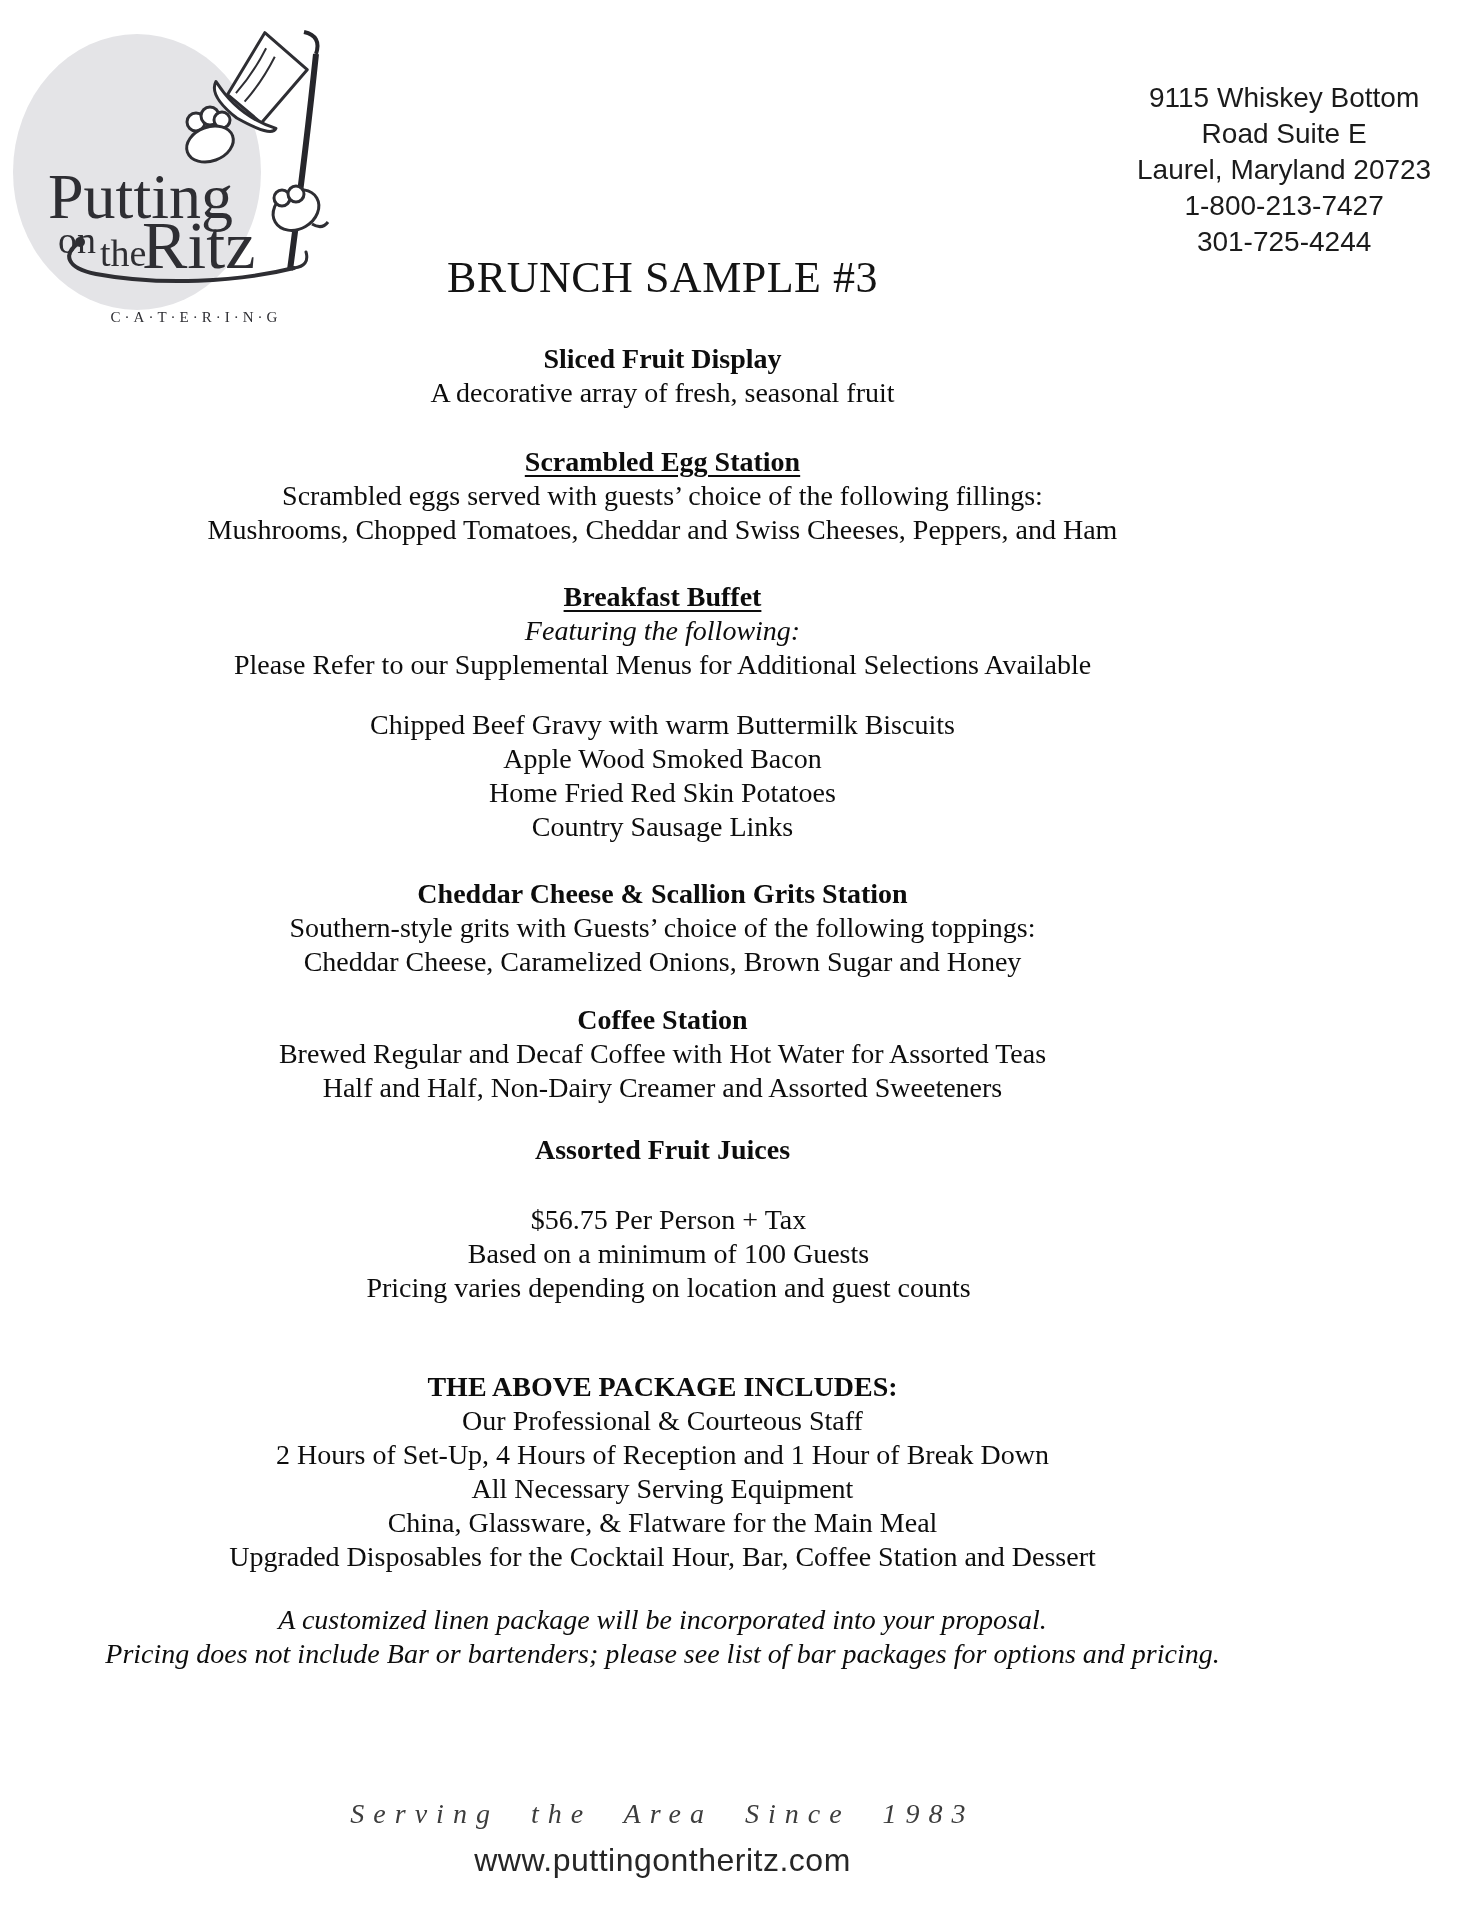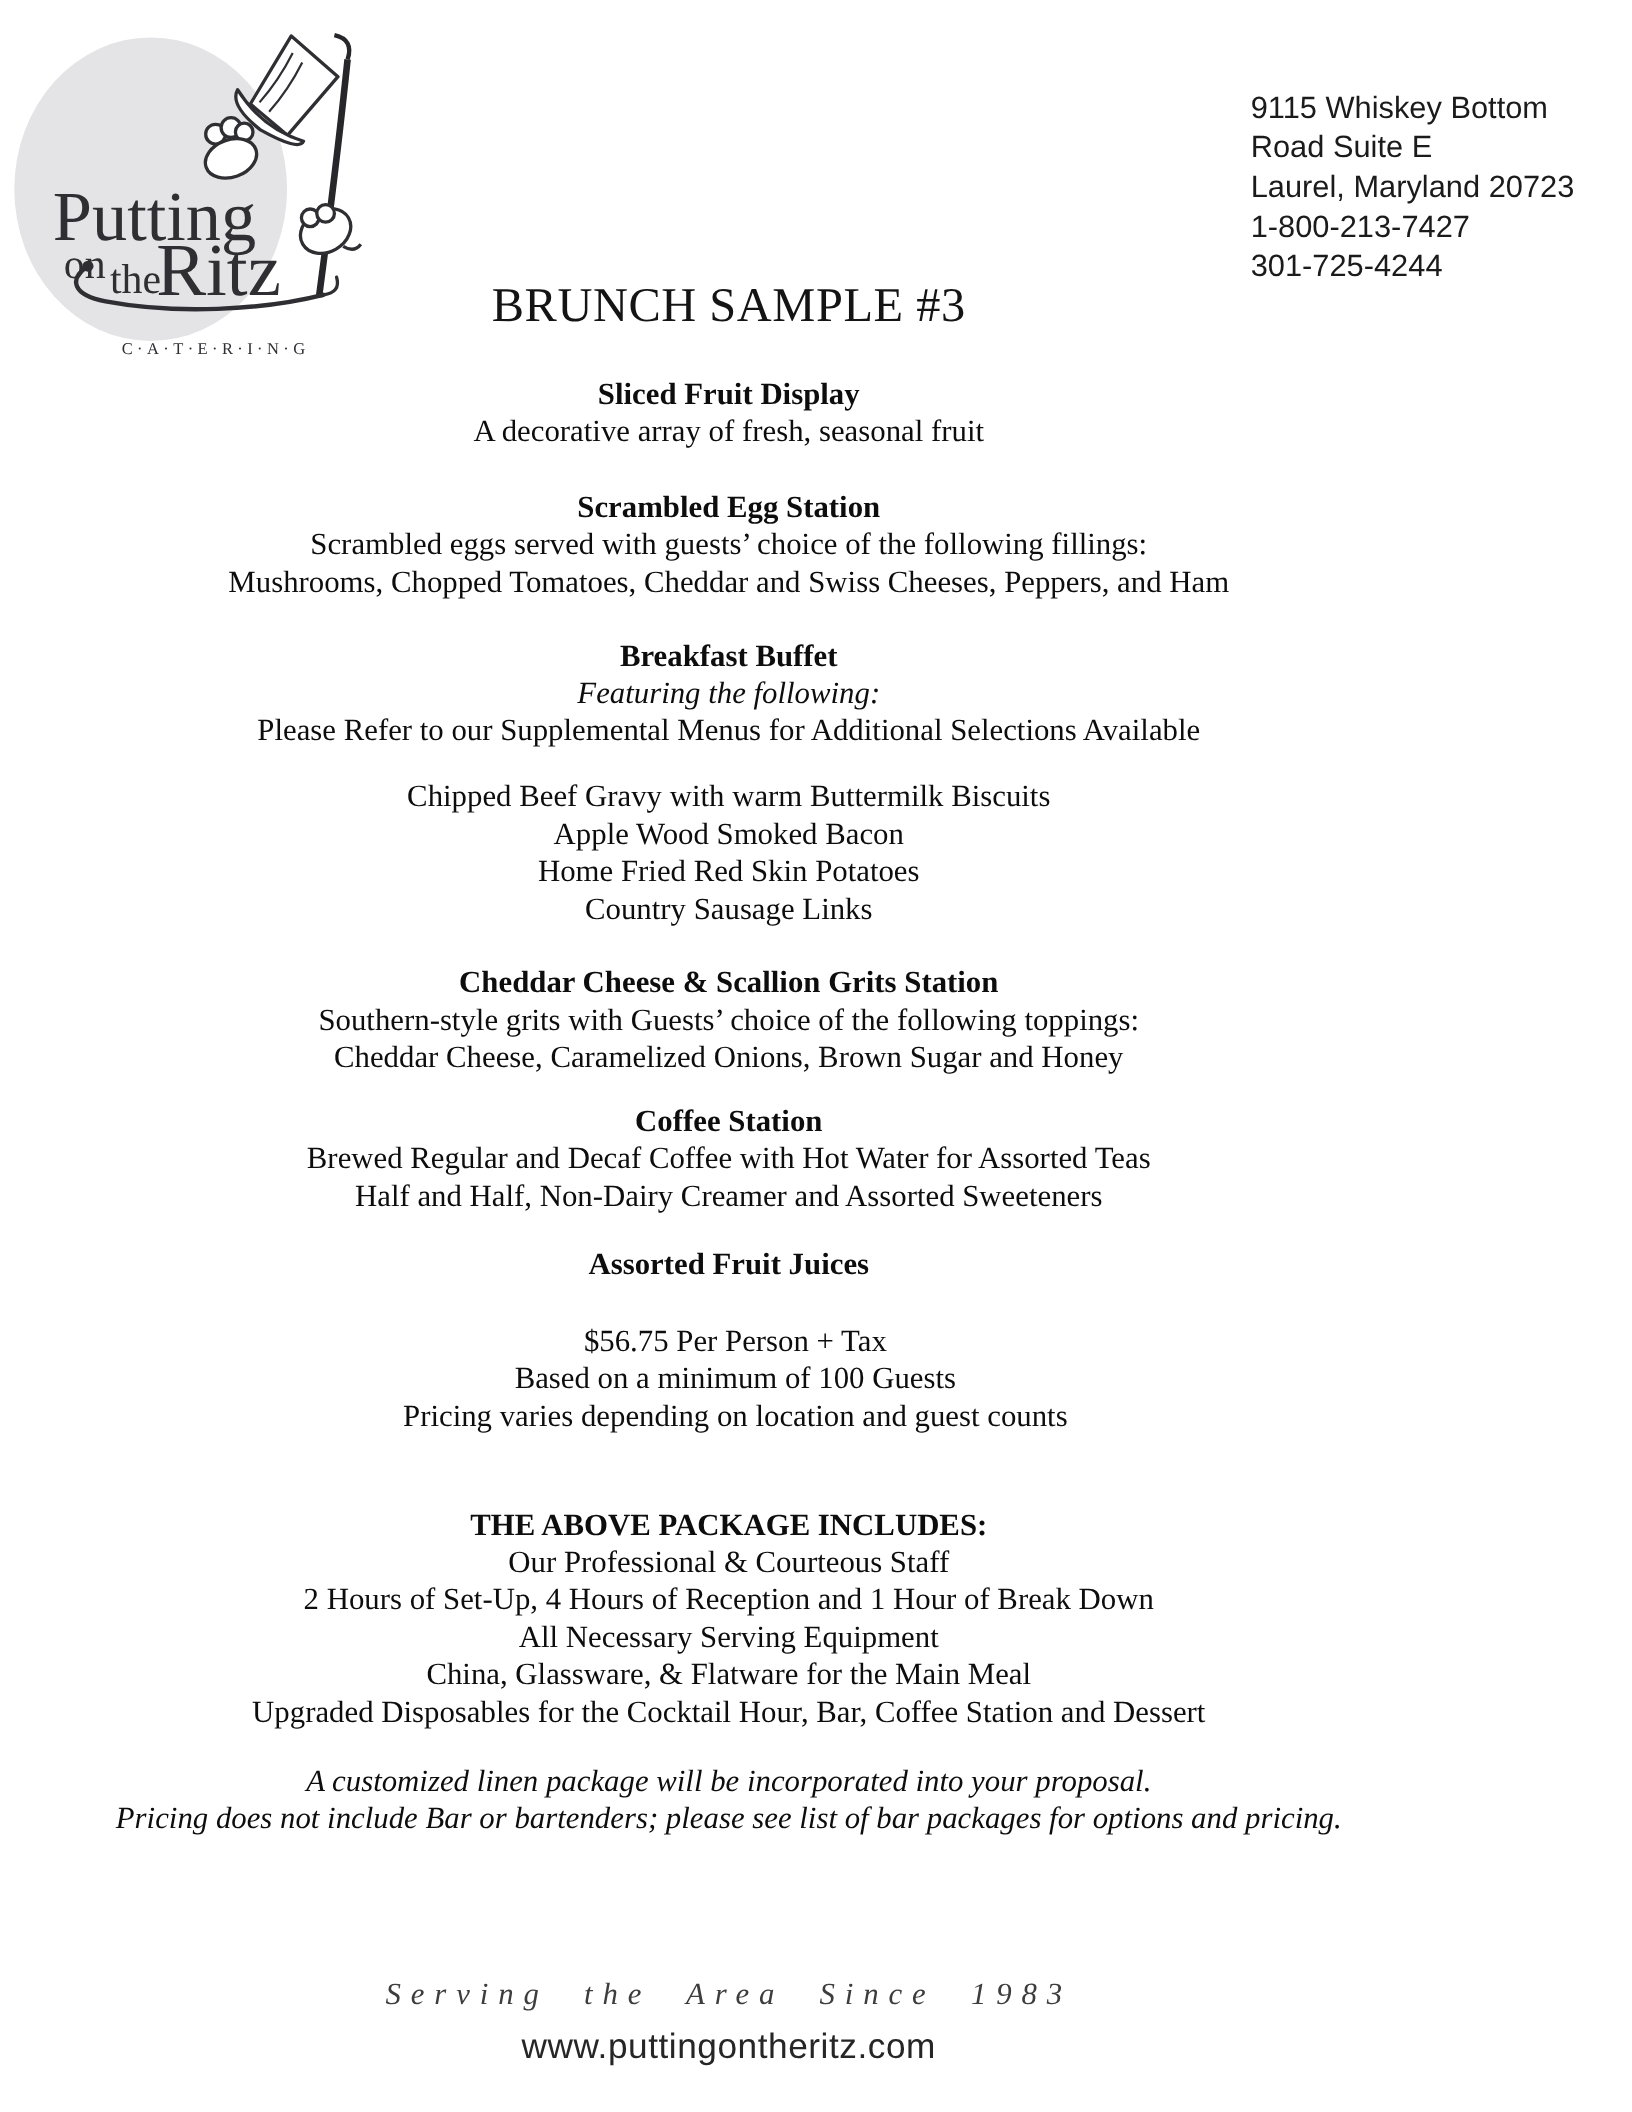--- a/index.html
+++ b/index.html
@@ -11,35 +11,35 @@
     color:#0d0d0d;
     overflow:hidden;
   }
   
   .logo{position:absolute;left:0;top:0;width:350px;height:335px;}
   
   .contact{
     position:absolute;left:1137px;top:80px;
     font-family:"Liberation Sans", sans-serif;
     font-size:28px;line-height:36px;color:#1b1b1b;
-    text-align:left;white-space:nowrap;
+    text-align:center;white-space:nowrap;
   }
   
   .content{
     position:absolute;left:0;top:0;width:1325px;
     padding-top:254px;
     text-align:center;
   }
   .title{
     margin:0;font-size:44px;line-height:48px;font-weight:normal;
     color:#141414;letter-spacing:0.5px;
   }
   .line,.heading,.iline{font-size:28px;line-height:34px;}
   .heading{font-weight:bold;}
-  .heading.u{text-decoration-thickness:2px;text-underline-offset:4px;text-align:center;}
+  .heading.u{text-decoration:underline;text-decoration-thickness:2px;text-underline-offset:4px;text-align:center;}
   .iline{font-style:italic;}
   .sec-sliced{margin-top:40px;}
   .sec-scrambled{margin-top:35px;}
   .sec-breakfast{margin-top:33px;}
   .buffet-items{margin-top:26px;}
   .sec-grits{margin-top:33px;}
   .sec-coffee{margin-top:24px;}
   .sec-juices{margin-top:28px;}
   .pricing{margin-top:36px;padding-left:12px;}
   .package{margin-top:65px;}

